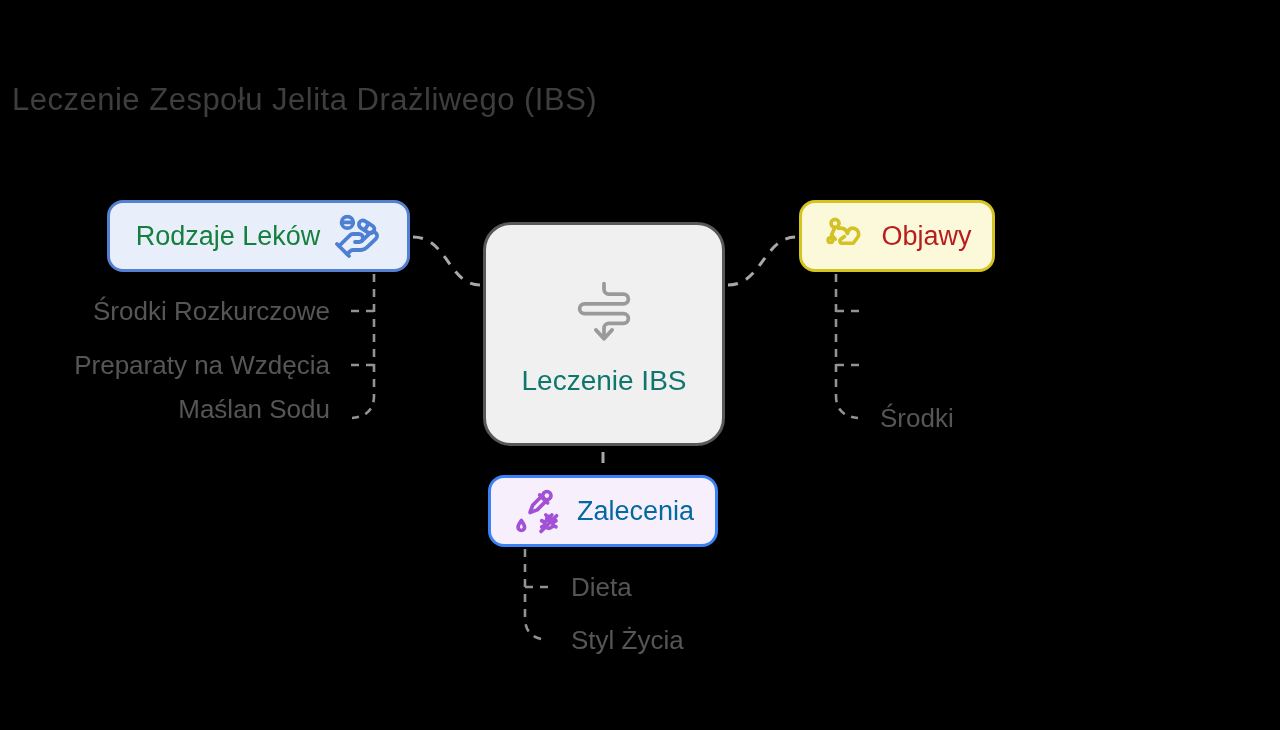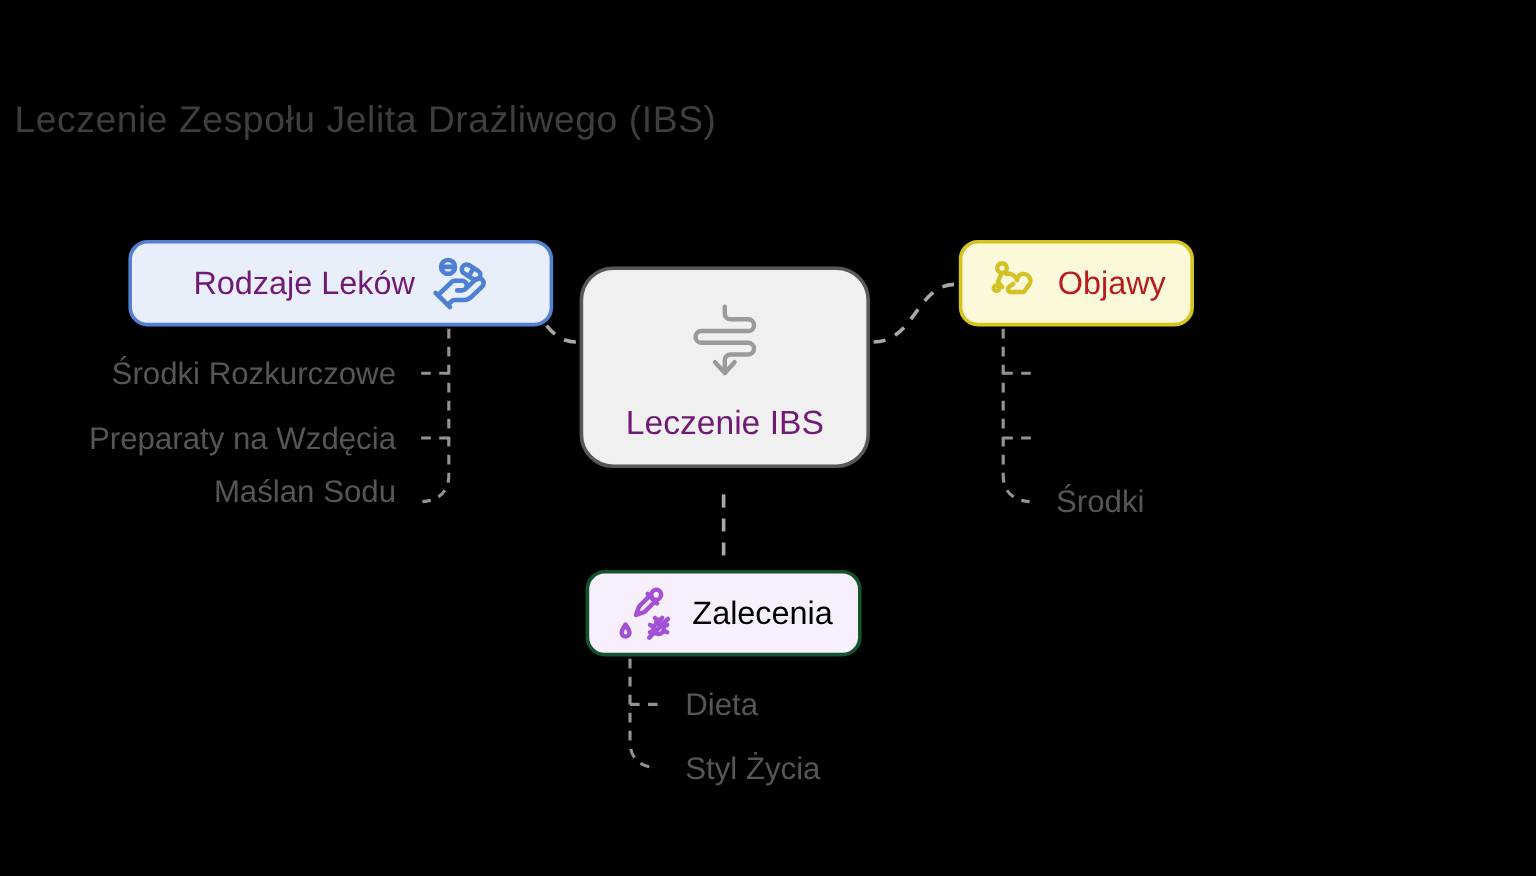--- a/index.html
+++ b/index.html
@@ -7,27 +7,27 @@
     position:relative;width:1280px;height:730px;background:#000;overflow:hidden;
     font-family:"Liberation Sans", sans-serif;
   }
   .title{
     position:absolute;left:0;right:0;top:82px;text-align:left;
     font-size:31px;font-weight:500;color:#3e3e3e;letter-spacing:.5px;padding-left:12px;
   }
   svg.connectors{position:absolute;left:0;top:0;width:1280px;height:730px;}
   .node{position:absolute;box-sizing:border-box;display:flex;align-items:center;justify-content:center;}
   .branch{border-radius:16px;font-size:27px;font-weight:500;gap:13px;}
-  .n-med{left:107px;top:200px;width:354px;height:72px;background:#e9effa;border:3px solid #5480d2;color:#701a75;}
+  .n-med{left:107px;top:200px;width:303px;height:72px;background:#e9effa;border:3px solid #5480d2;color:#15803d;}
   .n-sym{left:799px;top:200px;width:196px;height:72px;background:#fcf9da;border:3px solid #d5c41e;color:#b91c1c;}
-  .n-rec{left:488px;top:475px;width:230px;height:72px;background:#f7f0fc;border:3px solid #14532d;color:#000000;}
+  .n-rec{left:488px;top:475px;width:230px;height:72px;background:#f7f0fc;border:3px solid #3b82f6;color:#0369a1;}
   .n-root{
-    left:483px;top:222px;width:242px;height:168px;background:#f0f0f0;
+    left:483px;top:222px;width:242px;height:224px;background:#f0f0f0;
     border:3.5px solid #585858;border-radius:28px;flex-direction:column;gap:12px;
-    color:#701a75;font-size:28px;font-weight:400;
+    color:#0f766e;font-size:28px;font-weight:400;
   }
   .child{position:absolute;height:34px;line-height:34px;font-size:26px;color:#565656;white-space:nowrap;}
   .c-left{right:950px;text-align:right;}
   .c-med-0{top:294px;} .c-med-1{top:348px;} .c-med-2{top:392px;}
   .c-right{left:880px;}
   .c-sym-0{top:294px;} .c-sym-1{top:348px;} .c-sym-2{top:401px;}
   .c-rec{left:571px;}
   .c-rec-0{top:570px;} .c-rec-1{top:623px;}
   .icon{flex:0 0 auto;display:block;}
 </style>

